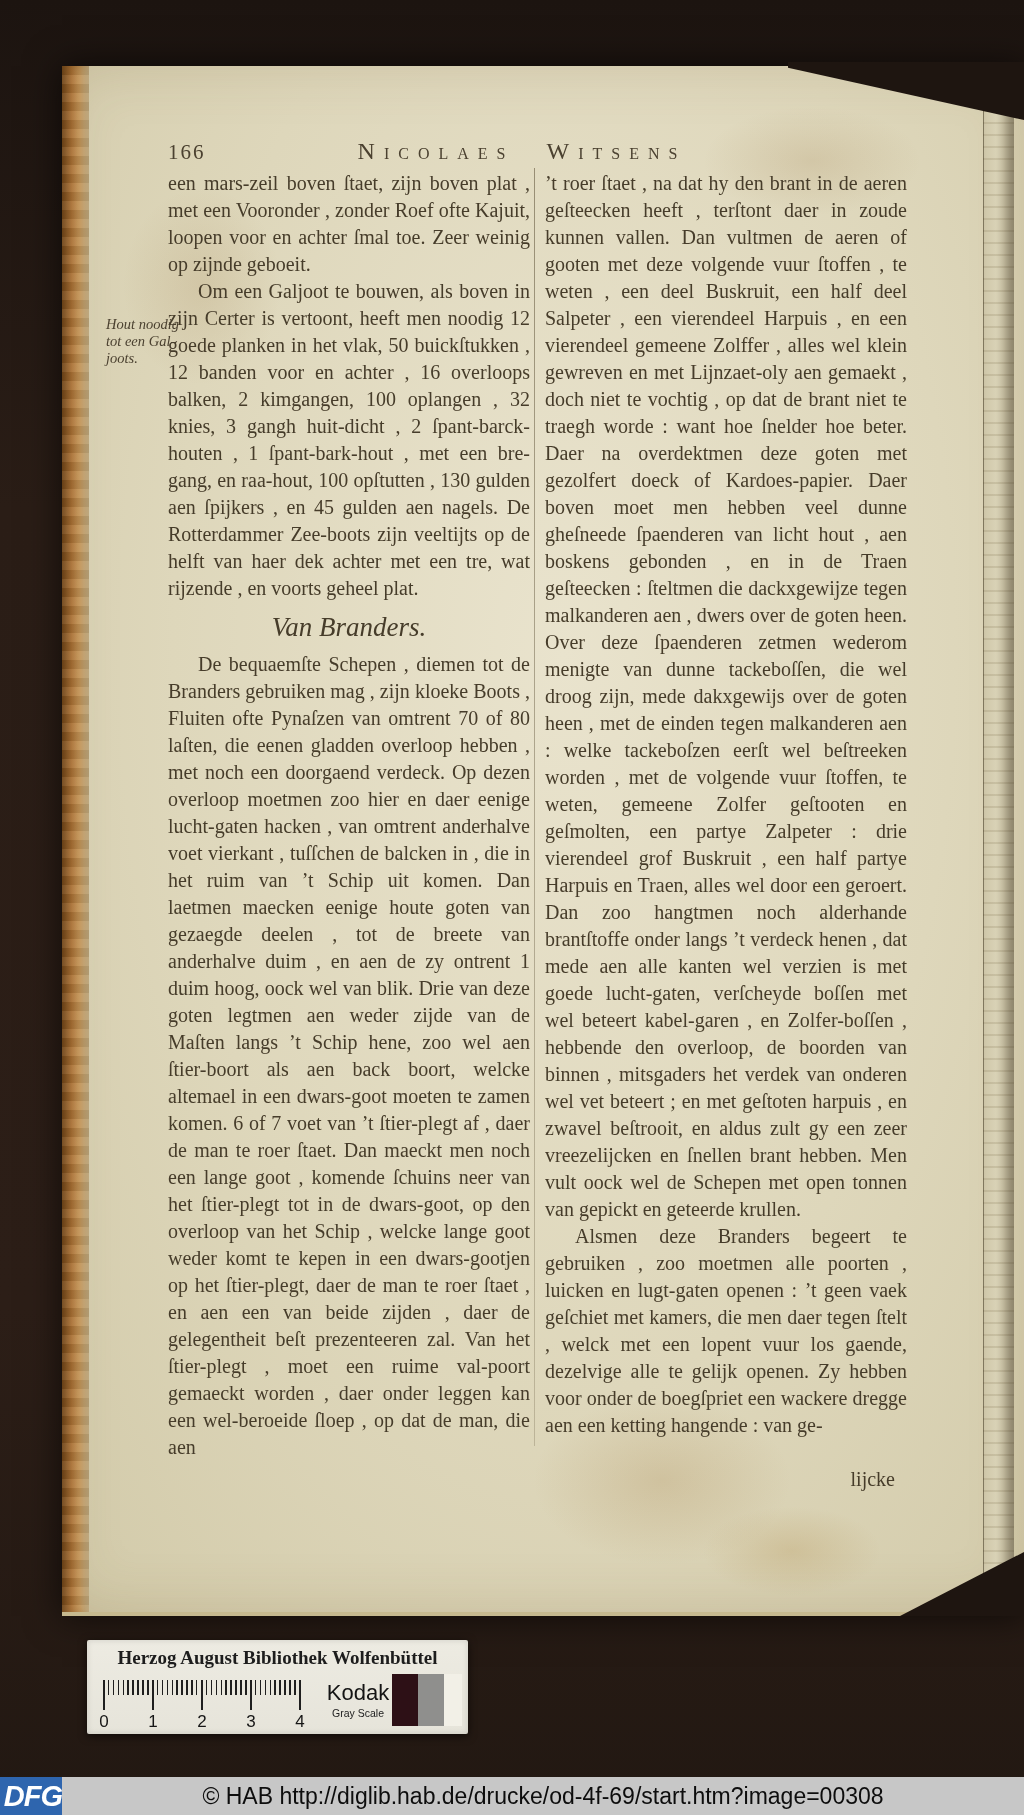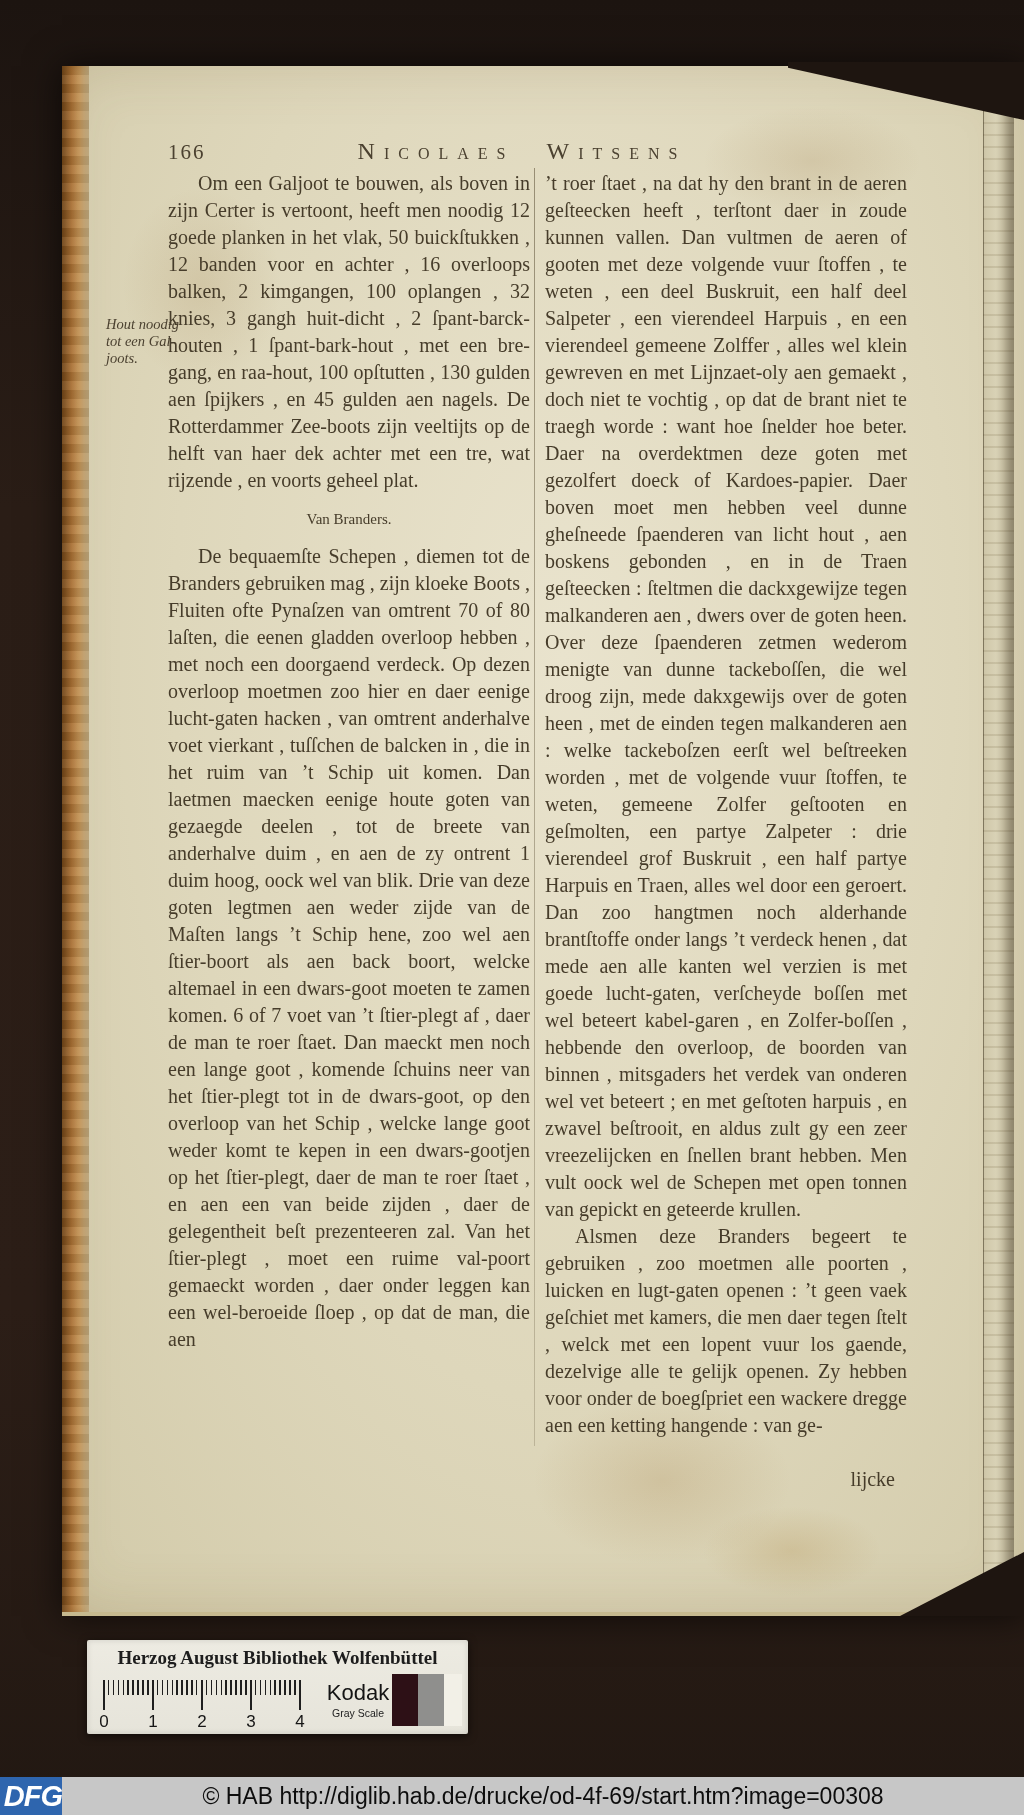--- a/index.html
+++ b/index.html
@@ -50,21 +50,21 @@
 
   
   .col{position:absolute;top:104px;width:362px;color:#463c2a;
        font-size:20px;line-height:27px;text-align:justify;}
   .col p{margin:0;}
   .col p.indent{text-indent:30px;}
   .col-left{left:106px;}
   .col-right{left:483px;}
   .col-divider{position:absolute;left:472px;top:102px;width:1px;height:1278px;
        background:linear-gradient(180deg,rgba(90,78,52,.55),rgba(90,78,52,.25));}
-  .section-heading{text-align:center;font-size:15px;
+  .section-heading{font-style:italic;text-align:center;font-size:27px;
        margin:12px 0 10px 0;text-indent:0;}
   .catchword{text-align:right;padding-right:12px;margin-top:27px;}
 
   
   .sliver{
     position:absolute;left:983px;top:84px;width:30px;height:1528px;
     background:
       repeating-linear-gradient(0deg, rgba(115,100,65,.17) 0 2px, rgba(115,100,65,0) 2px 12px),
       linear-gradient(90deg,#cfc7a9 0%,#d9d2b6 40%,#c4bc9d 100%);
     border-left:1px solid rgba(60,50,30,.5);
@@ -125,20 +125,21 @@
     </span>
   </div>
 
   <div class="margin-note">Hout noodig
 tot een Gal-
 joots.</div>
 
   <div class="col-divider"></div>
 
   <div class="col col-left">
+    <p>een mars-zeil boven ſtaet, zijn boven plat , met een Vooronder , zonder Roef ofte Kajuit, loopen voor en achter ſmal toe. Zeer weinig op zijnde geboeit.</p>
     <p class="indent">Om een Galjoot te bouwen, als boven in zijn Certer is vertoont, heeft men noodig 12 goede planken in het vlak, 50 buickſtukken , 12 banden voor en achter , 16 overloops balken, 2 kimgangen, 100 oplangen , 32 knies, 3 gangh huit-dicht , 2 ſpant-barck-houten , 1 ſpant-bark-hout , met een bre-gang, en raa-hout, 100 opſtutten , 130 gulden aen ſpijkers , en 45 gulden aen nagels. De Rotterdammer Zee-boots zijn veeltijts op de helft van haer dek achter met een tre, wat rijzende , en voorts geheel plat.</p>
     <div class="section-heading">Van Branders.</div>
     <p class="indent">De bequaemſte Schepen , diemen tot de Branders gebruiken mag , zijn kloeke Boots , Fluiten ofte Pynaſzen van omtrent 70 of 80 laſten, die eenen gladden overloop hebben , met noch een doorgaend verdeck. Op dezen overloop moetmen zoo hier en daer eenige lucht-gaten hacken , van omtrent anderhalve voet vierkant , tuſſchen de balcken in , die in het ruim van ’t Schip uit komen. Dan laetmen maecken eenige houte goten van gezaegde deelen , tot de breete van anderhalve duim , en aen de zy ontrent 1 duim hoog, oock wel van blik. Drie van deze goten legtmen aen weder zijde van de Maſten langs ’t Schip hene, zoo wel aen ſtier-boort als aen back boort, welcke altemael in een dwars-goot moeten te zamen komen. 6 of 7 voet van ’t ſtier-plegt af , daer de man te roer ſtaet. Dan maeckt men noch een lange goot , komende ſchuins neer van het ſtier-plegt tot in de dwars-goot, op den overloop van het Schip , welcke lange goot weder komt te kepen in een dwars-gootjen op het ſtier-plegt, daer de man te roer ſtaet , en aen een van beide zijden , daer de gelegentheit beſt prezenteeren zal. Van het ſtier-plegt , moet een ruime val-poort gemaeckt worden , daer onder leggen kan een wel-beroeide ſloep , op dat de man, die aen</p>
   </div>
 
   <div class="col col-right">
     <p>’t roer ſtaet , na dat hy den brant in de aeren geſteecken heeft , terſtont daer in zoude kunnen vallen. Dan vultmen de aeren of gooten met deze volgende vuur ſtoffen , te weten , een deel Buskruit, een half deel Salpeter , een vierendeel Harpuis , en een vierendeel gemeene Zolffer , alles wel klein gewreven en met Lijnzaet-oly aen gemaekt , doch niet te vochtig , op dat de brant niet te traegh worde : want hoe ſnelder hoe beter. Daer na overdektmen deze goten met gezolfert doeck of Kardoes-papier. Daer boven moet men hebben veel dunne gheſneede ſpaenderen van licht hout , aen boskens gebonden , en in de Traen geſteecken : ſteltmen die dackxgewijze tegen malkanderen aen , dwers over de goten heen. Over deze ſpaenderen zetmen wederom menigte van dunne tackeboſſen, die wel droog zijn, mede dakxgewijs over de goten heen , met de einden tegen malkanderen aen : welke tackeboſzen eerſt wel beſtreeken worden , met de volgende vuur ſtoffen, te weten, gemeene Zolfer geſtooten en geſmolten, een partye Zalpeter : drie vierendeel grof Buskruit , een half partye Harpuis en Traen, alles wel door een geroert. Dan zoo hangtmen noch alderhande brantſtoffe onder langs ’t verdeck henen , dat mede aen alle kanten wel verzien is met goede lucht-gaten, verſcheyde boſſen met wel beteert kabel-garen , en Zolfer-boſſen , hebbende den overloop, de boorden van binnen , mitsgaders het verdek van onderen wel vet beteert ; en met geſtoten harpuis , en zwavel beſtrooit, en aldus zult gy een zeer vreezelijcken en ſnellen brant hebben. Men vult oock wel de Schepen met open tonnen van gepickt en geteerde krullen.</p>
     <p class="indent">Alsmen deze Branders begeert te gebruiken , zoo moetmen alle poorten , luicken en lugt-gaten openen : ’t geen vaek geſchiet met kamers, die men daer tegen ſtelt , welck met een lopent vuur los gaende, dezelvige alle te gelijk openen. Zy hebben voor onder de boegſpriet een wackere dregge aen een ketting hangende : van ge-</p>
     <div class="catchword">lijcke</div>
   </div>

